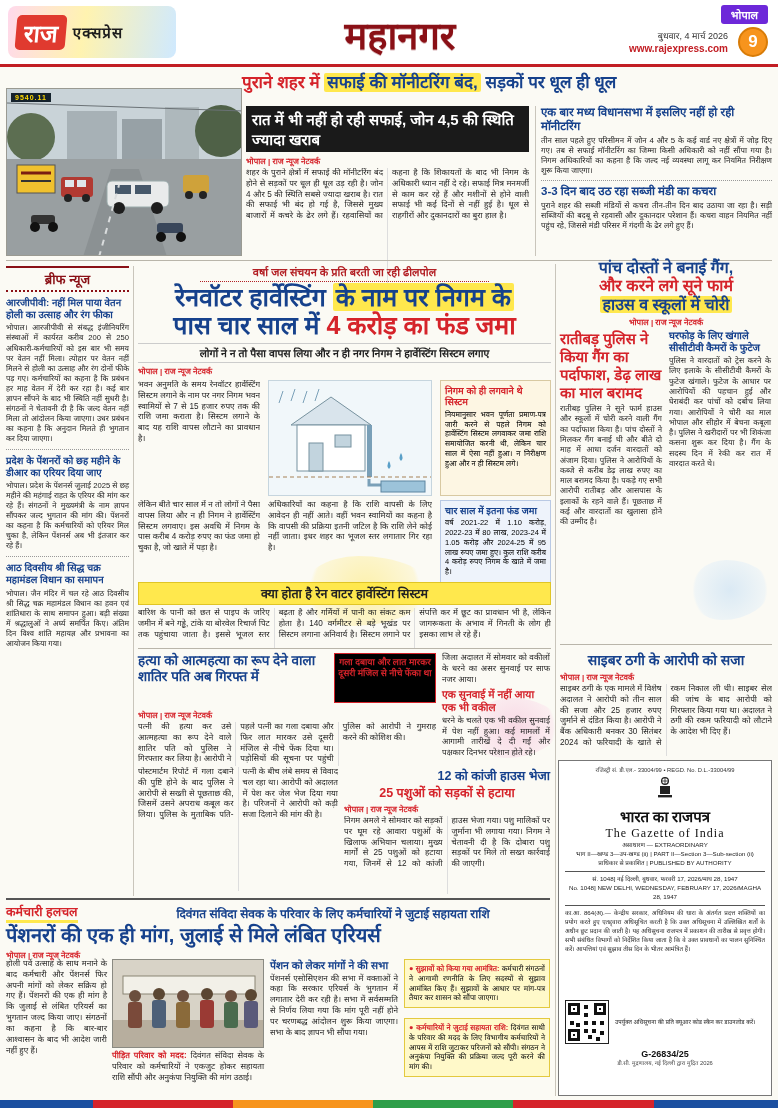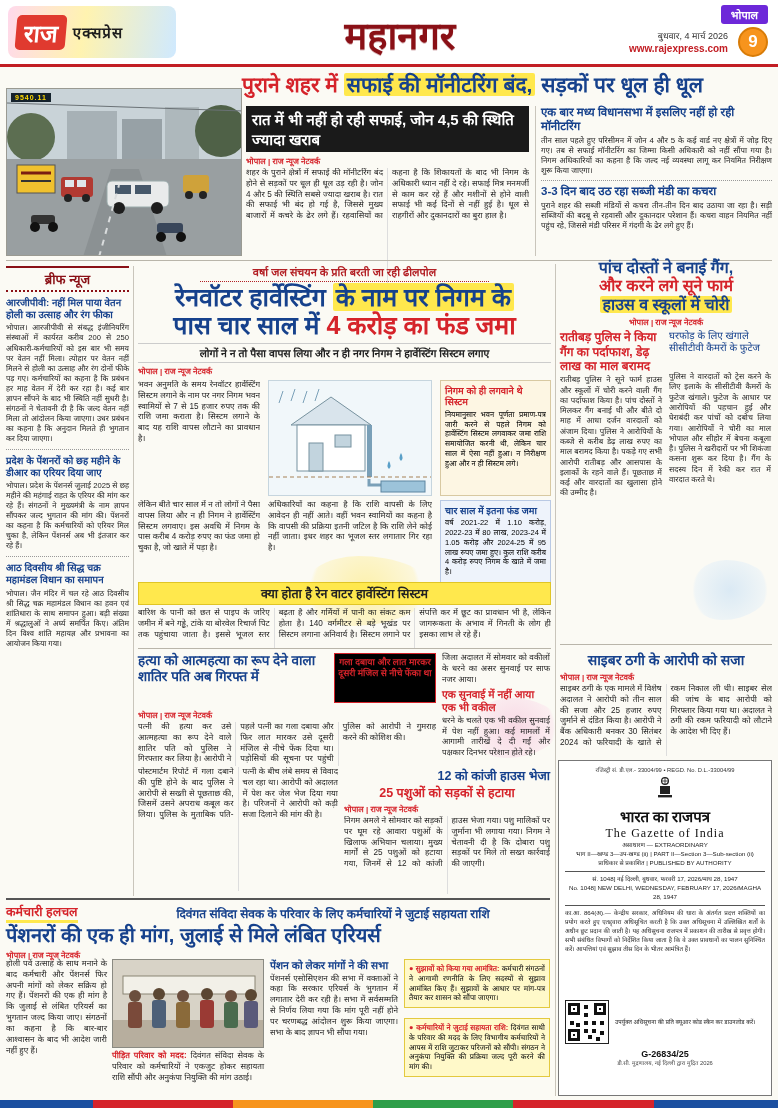--- a/index.html
+++ b/index.html
@@ -23,21 +23,21 @@
   .logo-exp{font-size:15px;font-weight:bold;color:#1d1d1d;letter-spacing:1px}
   #mast-title{left:270px;top:8px;width:260px;position:absolute;text-align:center;font-size:38px;font-weight:bold;color:#8a1016;text-shadow:0 1px 0 #d9b7b9}
   #edition{right:10px;top:5px;position:absolute;background:#6d28d9;color:#fff;font-size:11px;font-weight:bold;padding:2px 10px;border-radius:3px}
   #dateline{right:50px;top:30px;position:absolute;text-align:right;line-height:1.35}
   #date{font-size:9px;color:#333;display:block}
   #site{font-size:10px;font-weight:bold;color:#c21d23;display:block}
   #pagenum{right:10px;top:27px;position:absolute;width:30px;height:30px;border-radius:50%;background:#f7941d;border:2px solid #d87c08;color:#fff;font-size:17px;font-weight:bold;display:flex;align-items:center;justify-content:center}
   #mast-rule{left:0;top:64px;width:778px;height:3px;background:#c21d23;position:absolute}
 
   
-  #lead-hl{left:242px;top:70px;width:530px;height:32px;font-size:21px;font-weight:bold;white-space:nowrap}
+  #lead-hl{left:242px;top:70px;width:530px;height:32px;font-size:17px;font-weight:bold;white-space:nowrap}
   #lead-photo{left:6px;top:88px;width:236px;height:168px;border:1px solid #9a9a92;overflow:hidden}
   #photo-badge{position:absolute;left:4px;top:4px;background:#15222c;color:#ffd900;font-size:7px;font-weight:bold;padding:1px 4px;letter-spacing:1px}
   #lead-main{left:246px;top:106px;width:283px;height:150px}
   #lead-subhead{background:#1a1a1a;color:#fff;font-size:15px;font-weight:bold;padding:3px 6px;margin-bottom:3px}
   #lead-body{height:116px;overflow:hidden}
   #vr-lead{left:535px;top:106px;height:150px}
   #lead-right{left:541px;top:106px;width:231px;height:150px}
   .side-title{font-size:11.5px;font-weight:bold;color:#16418c;line-height:1.2;margin-bottom:2px}
   .side-body{font-size:7.8px;line-height:1.3;text-align:justify;color:#222}
   #side-sep{border-top:1px dotted #999;margin:4px 0}
@@ -83,22 +83,22 @@
   .cattle-l1{font-size:12.5px;font-weight:bold;color:#16418c;text-align:right}
   .cattle-l2{font-size:12.5px;font-weight:bold;color:#d5232a;text-align:center}
 
   
   #vr-b{left:555px;top:264px;height:832px}
   #gang{left:560px;top:259px;width:212px;height:376px}
   .gang-hl{text-align:center;font-size:16px;font-weight:bold;line-height:1.15}
   #gang-by{text-align:center}
   #gang-sub{display:flex;gap:7px;margin-top:3px}
   .gsub{width:102px}
-  .gsub-title-r{font-size:12px;font-weight:bold;color:#d5232a;line-height:1.2;margin-bottom:2px}
-  .gsub-title-b{font-size:10px;font-weight:normal;color:#16418c;line-height:1.2;margin-bottom:18px}
+  .gsub-title-r{font-size:15px;font-weight:bold;color:#d5232a;line-height:1.2;margin-bottom:2px}
+  .gsub-title-b{font-size:10px;font-weight:bold;color:#16418c;line-height:1.2;margin-bottom:2px}
   .gsub .bt{font-size:7.8px}
   #hr-r1{left:560px;top:644px;width:212px}
   #cyber{left:560px;top:650px;width:212px;height:106px}
   #cyber-title{text-align:center;font-size:14px;font-weight:bold;color:#16418c}
   #cyber-body{height:72px;overflow:hidden}
 
   
   #gazette{left:558px;top:760px;width:214px;height:336px;border:1px solid #777;background:#fff;padding:5px 6px;text-align:center}
   #gz-reg{font-size:5.8px;color:#333}
   #gz-emblem{margin:2px auto}

